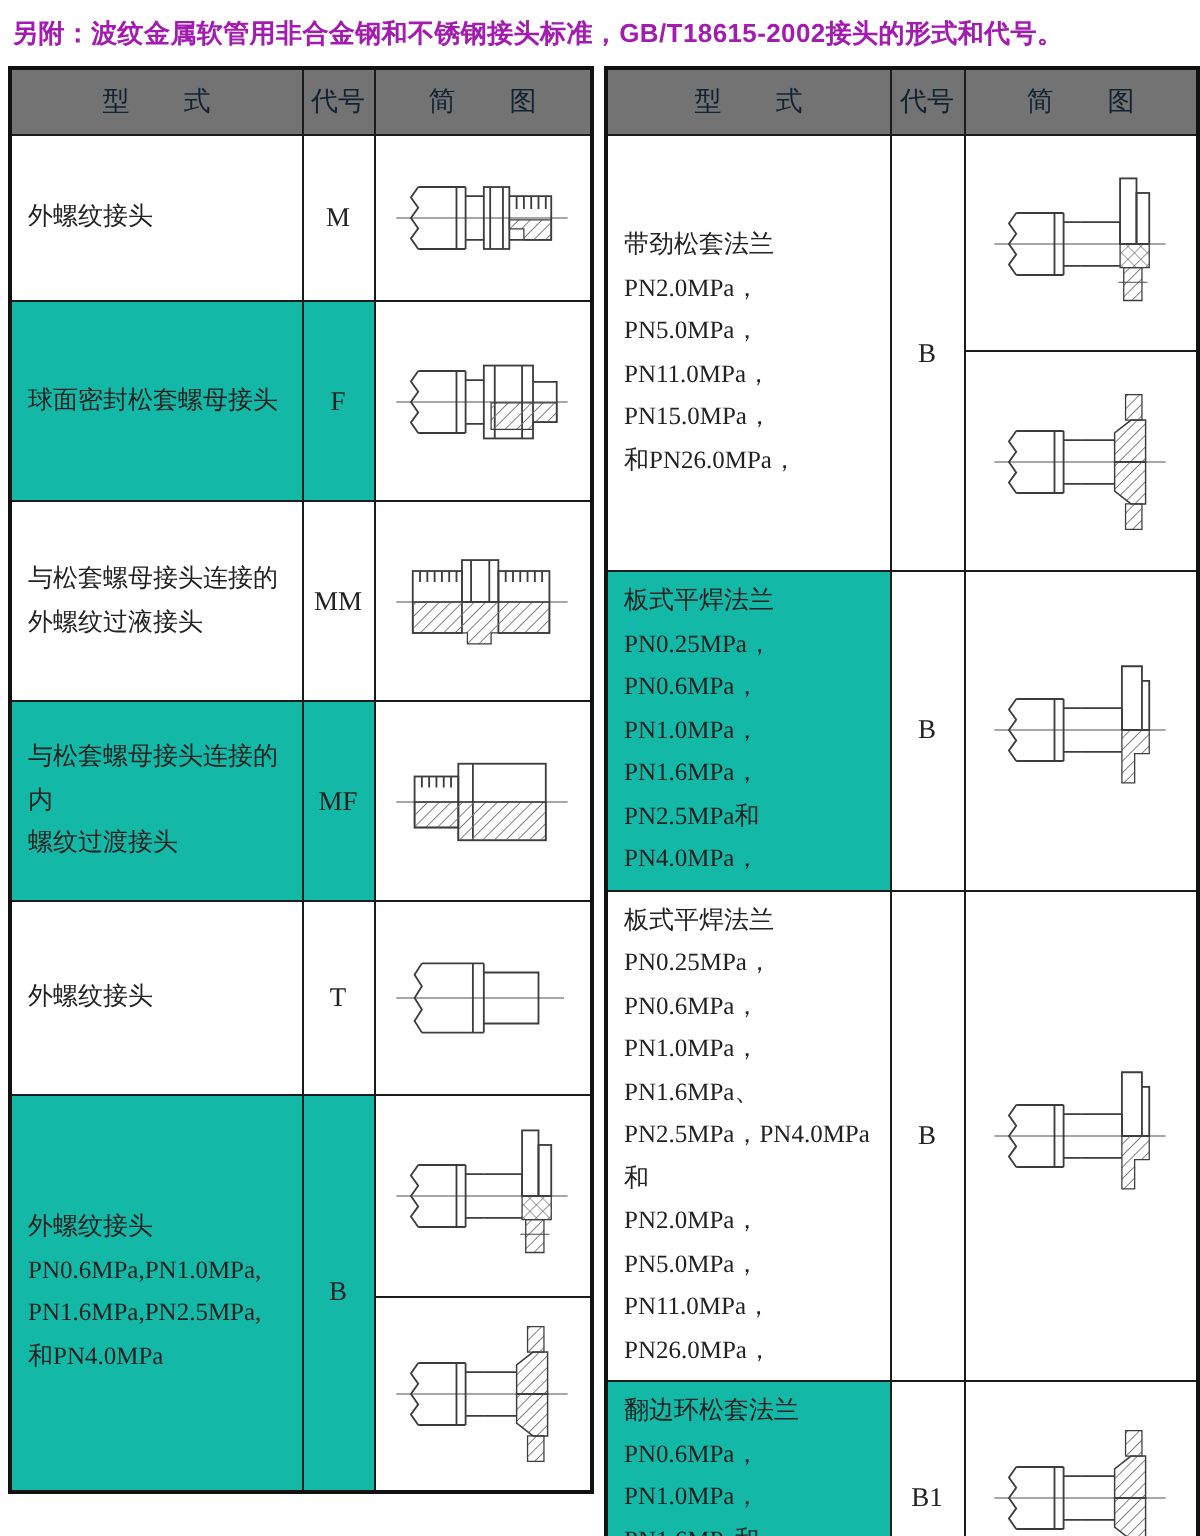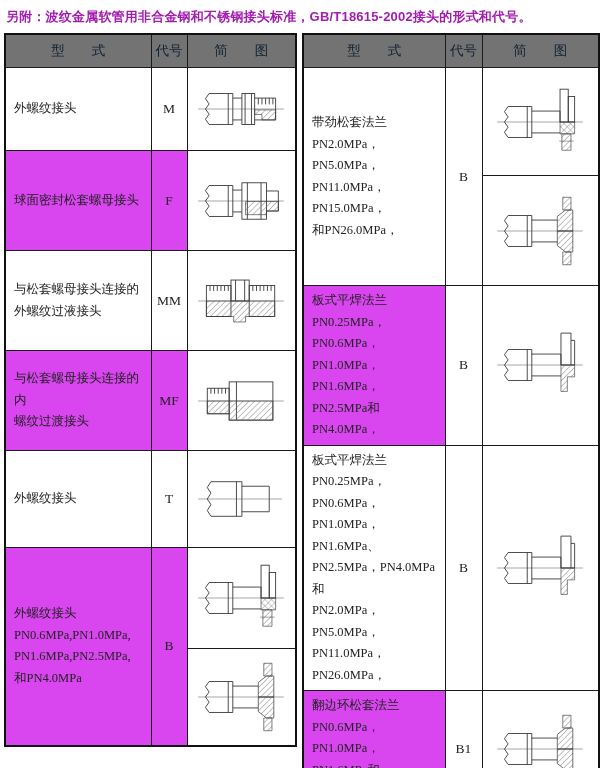--- a/index.html
+++ b/index.html
@@ -20,21 +20,21 @@
   table{border:2px solid #111;}
   td.h{
     background:#737373;text-align:center;font-size:13.5px;color:#123;
     height:32px;font-weight:normal;
   }
   td.type{
     font-size:12.5px;line-height:1.72;padding:4px 4px 4px 8px;
     white-space:pre-line;color:#222;
   }
   td.code{text-align:center;font-size:13.5px;color:#222;}
-  td.hl{background:#d946ef;}
+  td.hl{background:#14b8a6;}
   td.diag{background:#fff;text-align:center;}
   .dsvg{width:104px;height:82px;display:block;margin:0 auto;}
   col.c-type-l{width:146px;} col.c-code-l{width:36px;} col.c-diag-l{width:109px;}
   col.c-type-r{width:142px;} col.c-code-r{width:37px;} col.c-diag-r{width:117px;}
 </style>
 </head>
 <body>
 
 <svg width="0" height="0" style="position:absolute" aria-hidden="true">
   <defs>

